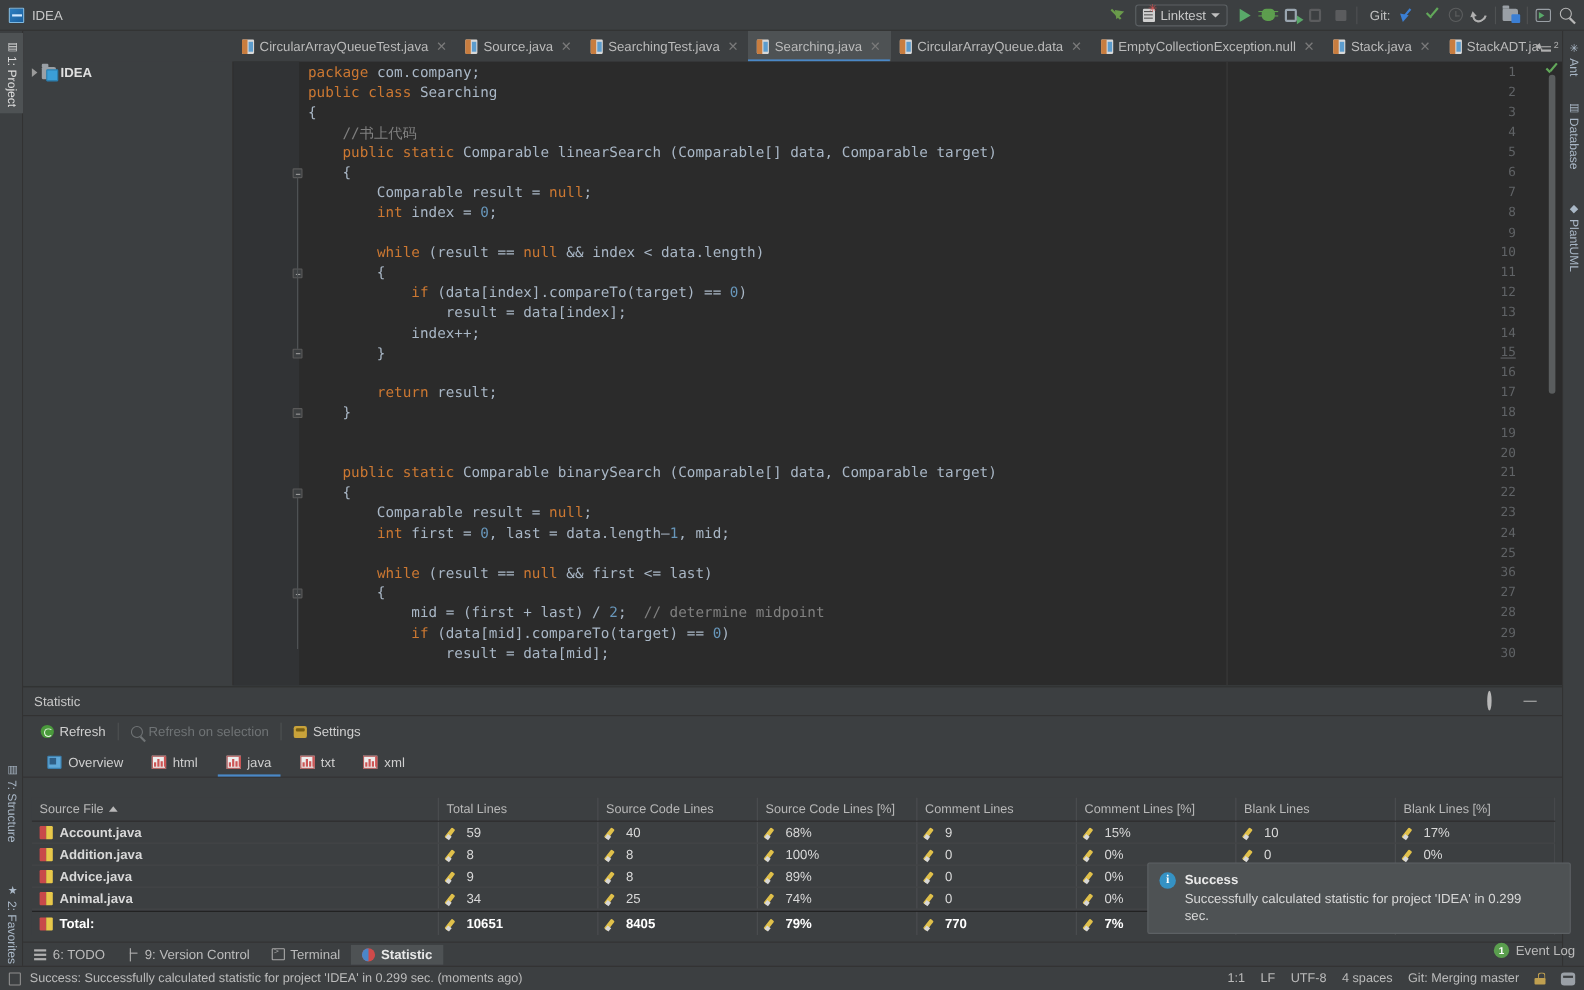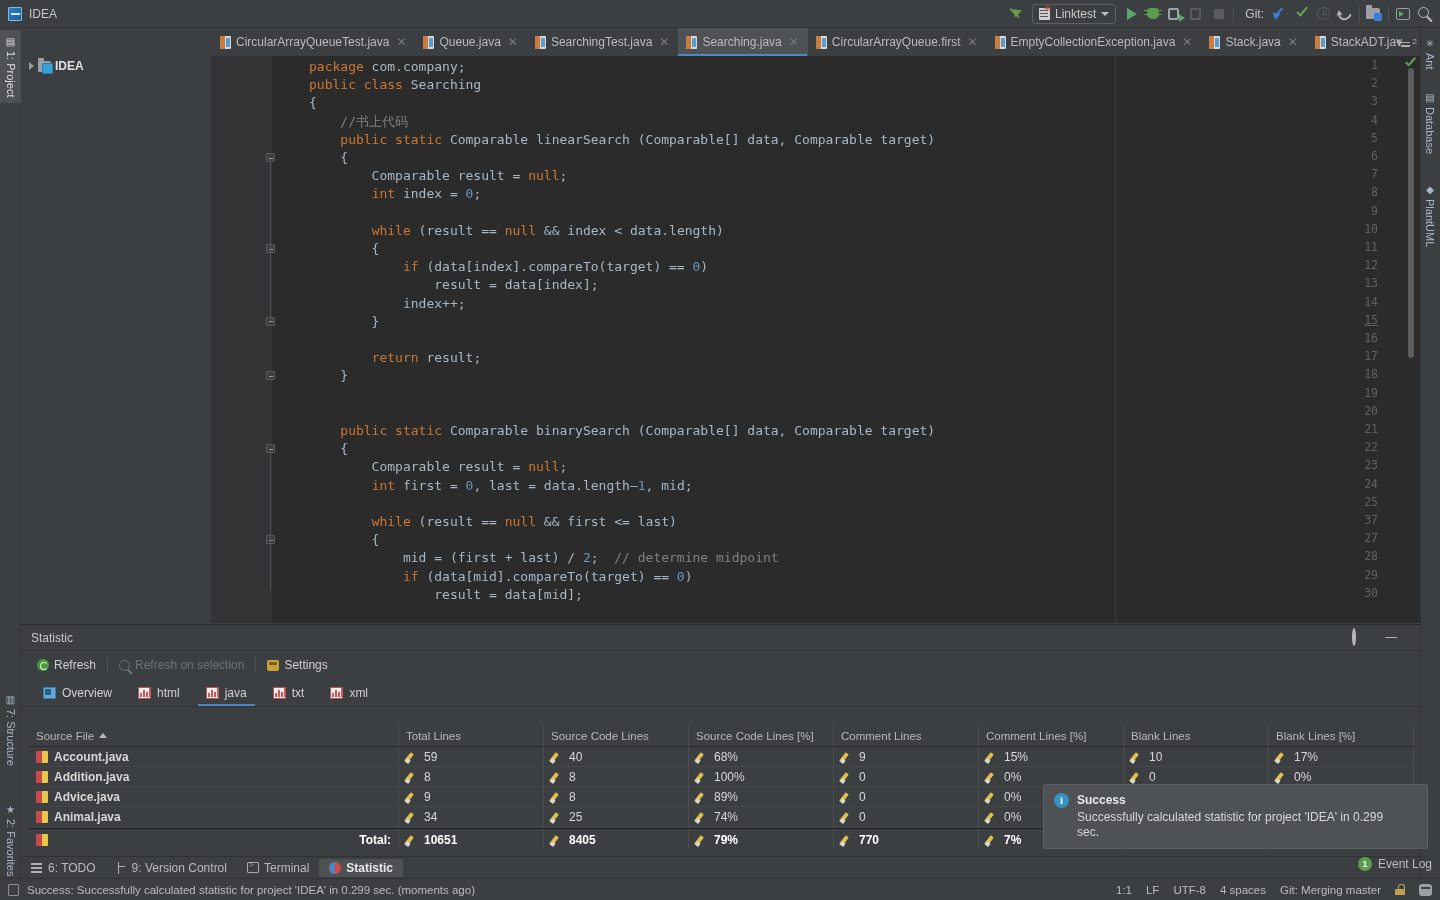--- a/index.html
+++ b/index.html
@@ -203,21 +203,21 @@
   .gutter{
     position:absolute;left:0;top:0;width:60px;height:567px;background:#313335;
   }
   .lnum{
     position:absolute; right:42px; width:40px; text-align:right;
     font-family:"DejaVu Sans Mono", monospace; font-size:11.5px; color:#606366;
   }
   .codearea{
     position:absolute;left:60px;top:0;right:0;bottom:0;
     font-family:"DejaVu Sans Mono", monospace; font-size:13px;
-    white-space:pre; color:#a9b7c6;margin-left:29px;
+    white-space:pre; color:#a9b7c6;
   }
   .cl{ position:absolute; left:8px; height:18.2px; line-height:18.2px; }
   .kw{color:#cc7832;}
   .cmt{color:#808080;}
   .num{color:#6897bb;}
   .right-margin{
     position:absolute;left:903px;top:0;width:1px;height:567px;background:#3b3b3b;
   }
   .foldmark{
     position:absolute; left:54px; width:9px; height:9px;
@@ -455,41 +455,41 @@
 
 
   <div class="tabs">
     <div class="tab">
       <span class="jico"></span>
       <span>CircularArrayQueueTest.java</span>
       <span class="tabclose">✕</span>
     </div>
     <div class="tab">
       <span class="jico"></span>
-      <span>Queue.java</span>
+      <span>Source.java</span>
       <span class="tabclose">✕</span>
     </div>
     <div class="tab">
       <span class="jico"></span>
       <span>SearchingTest.java</span>
       <span class="tabclose">✕</span>
     </div>
     <div class="tab active">
       <span class="jico"></span>
       <span>Searching.java</span>
       <span class="tabclose">✕</span>
     </div>
     <div class="tab">
       <span class="jico"></span>
-      <span>CircularArrayQueue.first</span>
+      <span>CircularArrayQueue.data</span>
       <span class="tabclose">✕</span>
     </div>
     <div class="tab">
       <span class="jico"></span>
-      <span>EmptyCollectionException.java</span>
+      <span>EmptyCollectionException.null</span>
       <span class="tabclose">✕</span>
     </div>
     <div class="tab">
       <span class="jico"></span>
       <span>Stack.java</span>
       <span class="tabclose">✕</span>
     </div>
     <div class="tab">
       <span class="jico"></span>
       <span>StackADT.java</span>
@@ -536,21 +536,21 @@
         <div class="lnum" style="top: 275px;">16</div>
         <div class="lnum" style="top: 293.2px;">17</div>
         <div class="lnum" style="top: 311.4px;">18</div>
         <div class="lnum" style="top: 329.6px;">19</div>
         <div class="lnum" style="top: 347.8px;">20</div>
         <div class="lnum" style="top: 366px;">21</div>
         <div class="lnum" style="top: 384.2px;">22</div>
         <div class="lnum" style="top: 402.4px;">23</div>
         <div class="lnum" style="top: 420.6px;">24</div>
         <div class="lnum" style="top: 438.8px;">25</div>
-        <div class="lnum" style="top: 457px;">37</div>
+        <div class="lnum" style="top: 457px;">36</div>
         <div class="lnum" style="top: 475.2px;">27</div>
         <div class="lnum" style="top: 493.4px;">28</div>
         <div class="lnum" style="top: 511.6px;">29</div>
         <div class="lnum" style="top: 529.8px;">30</div>
       </div>
     <div id="fold-marks">
         <div class="foldmark" style="top: 97px;"></div>
         <div class="foldmark" style="top: 188px;"></div>
         <div class="foldmark" style="top: 260.8px;"></div>
         <div class="foldmark" style="top: 315.4px;"></div>
@@ -794,21 +794,21 @@
               <span>9</span>
             </div>
             <div class="td" style="width: 145px; flex: 0 0 auto;">
               <span class="pencil"></span>
               <span>26%</span>
             </div>
           </div>
         </div>
       <div class="tbl-total" id="tbl-total">
           <div class="tr" style="width: 100%; border-bottom: none; height: 22px;">
-            <div class="td first" style="width: 370px; flex: 0 0 auto; font-weight: bold; color: rgb(255, 255, 255); justify-content: space-between;">
+            <div class="td first" style="width: 370px; flex: 0 0 auto; font-weight: bold; color: rgb(255, 255, 255);">
               <span class="file-ico"></span>
               <span>Total:</span>
             </div>
             <div class="td" style="width: 145px; flex: 0 0 auto; font-weight: bold; color: rgb(255, 255, 255);">
               <span class="pencil"></span>
               <span>10651</span>
             </div>
             <div class="td" style="width: 145px; flex: 0 0 auto; font-weight: bold; color: rgb(255, 255, 255);">
               <span class="pencil"></span>
               <span>8405</span>

